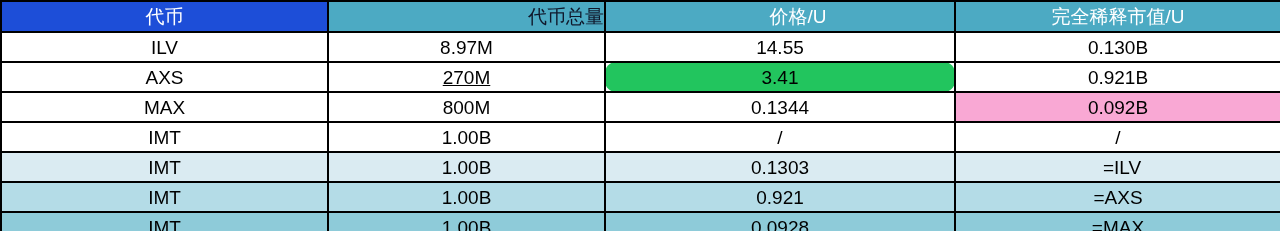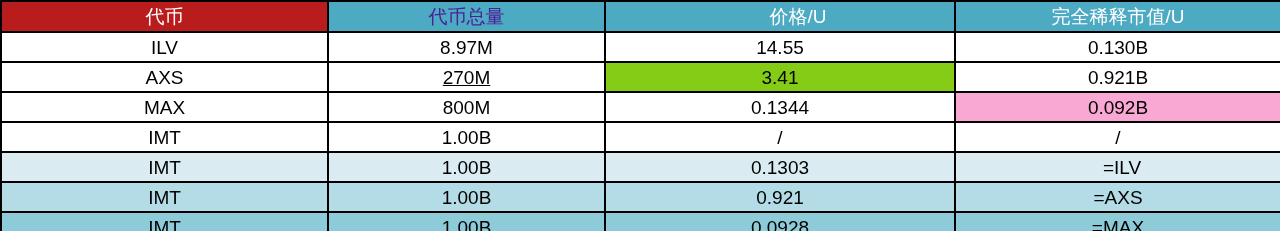--- a/index.html
+++ b/index.html
@@ -57,37 +57,37 @@
 
 <table class="token-table">
   <colgroup>
     <col class="c1">
       <col class="c2">
       <col class="c3">
       <col class="c4">
   </colgroup>
   <thead>
     <tr>
-        <th style="background: #b91c1c; color: rgb(255, 255, 255);">代币</th>
-        <th style="background: rgb(76, 170, 195); color: #4c1d95;">代币总量</th>
+        <th style="background: #1d4ed8; color: rgb(255, 255, 255);">代币</th>
+        <th style="background: rgb(76, 170, 195); color: #0f172a; text-align: right;">代币总量</th>
         <th style="background: rgb(76, 170, 195); color: rgb(255, 255, 255); padding-left: 36px;">价格/U</th>
         <th style="background: rgb(76, 170, 195); color: rgb(255, 255, 255);">完全稀释市值/U</th>
       </tr>
   </thead>
   <tbody>
       <tr style="background: rgb(255, 255, 255);">
         <td style="background: rgb(255, 255, 255);">ILV</td>
         <td style="background: rgb(255, 255, 255);">8.97M</td>
         <td style="background: rgb(255, 255, 255);">14.55</td>
         <td style="background: rgb(255, 255, 255); margin-left: 48px;">0.130B</td>
       </tr>
       <tr style="background: rgb(255, 255, 255);">
         <td style="background: rgb(255, 255, 255);">AXS</td>
         <td style="background: rgb(255, 255, 255); text-decoration: underline;">270M</td>
-        <td style="background: #84cc16;">3.41</td>
+        <td style="background: #22c55e; border-radius: 11px;">3.41</td>
         <td style="background: rgb(255, 255, 255);">0.921B</td>
       </tr>
       <tr style="background: rgb(255, 255, 255);">
         <td style="background: rgb(255, 255, 255);">MAX</td>
         <td style="background: rgb(255, 255, 255);">800M</td>
         <td style="background: rgb(255, 255, 255);">0.1344</td>
         <td style="background: #f9a8d4;">0.092B</td>
       </tr>
       <tr style="background: rgb(255, 255, 255);">
         <td style="background: rgb(255, 255, 255);">IMT</td>

